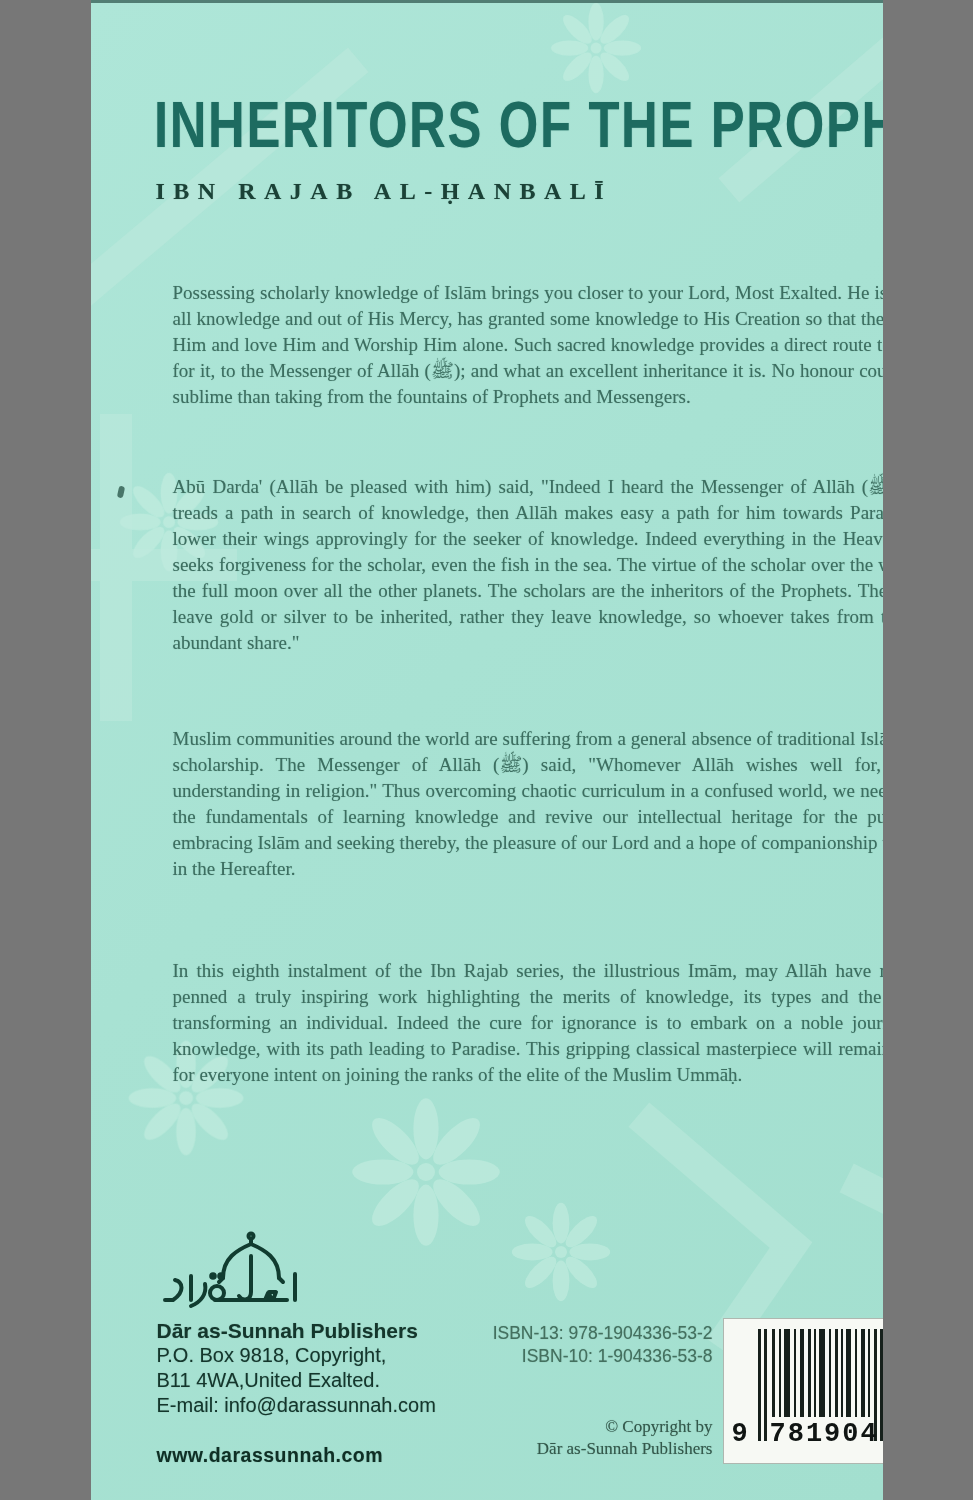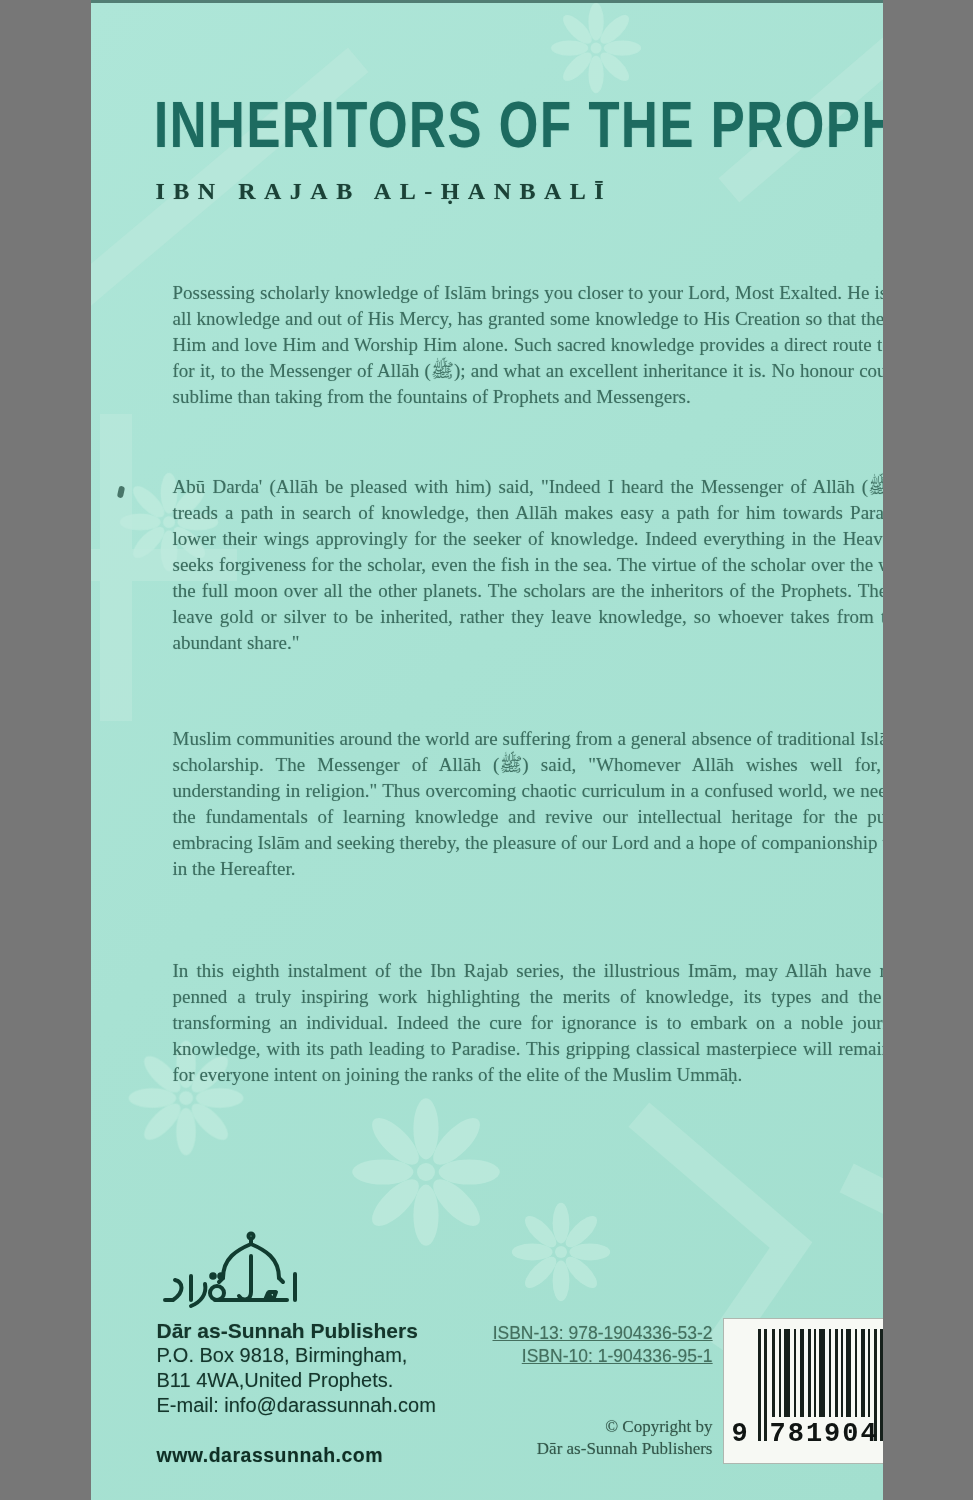--- a/index.html
+++ b/index.html
@@ -44,21 +44,20 @@
   .pub-name{font-weight:700;font-size:21px;}
   .website{
     position:absolute;left:66px;top:1444px;z-index:2;
     font-family:"Liberation Sans", sans-serif;font-weight:700;font-size:19.5px;
     letter-spacing:0.5px;color:#0f2f25;text-shadow:0 0 1px rgba(15,47,37,0.35);
   }
   .isbn-block{
     position:absolute;left:388px;top:1322px;width:234px;z-index:2;text-align:right;
     font-family:"Liberation Sans", sans-serif;font-size:17.5px;line-height:23px;color:#44705f;
     text-shadow:0 0 1px rgba(68,112,95,0.5);
-    text-decoration:underline;
   }
   .copyright{
     position:absolute;left:400px;top:1416px;width:222px;z-index:2;text-align:right;
     font-family:Liberation Serif, serif;font-size:17px;line-height:22px;color:#33584b;
     text-shadow:0 0 1px rgba(51,88,75,0.45);
   }
   .barcode{
     position:absolute;left:632px;top:1318px;width:286px;height:146px;z-index:3;
     background:#f7f9f4;border:1px solid rgba(40,60,50,0.35);box-sizing:border-box;
   }
@@ -142,30 +141,30 @@
       <path d="M 112 70 L 115 62 L 108 62 L 110 70 M 104 70 L 107 63"></path>
       <circle cx="56" cy="63" r="7"></circle>
 
       <circle cx="52" cy="46" r="1.8" fill="#113c30"></circle>
       <circle cx="60" cy="46" r="1.8" fill="#113c30"></circle>
     </g>
   </svg>
 
   <div class="pub-block">
     <div class="pub-name">Dār as-Sunnah Publishers</div>
-    <div>P.O. Box 9818, Birmingham,</div>
-    <div>B11 4WA,United Prophets.</div>
+    <div>P.O. Box 9818, Copyright,</div>
+    <div>B11 4WA,United Exalted.</div>
     <div>E-mail: info@darassunnah.com</div>
   </div>
 
   <div class="website">www.darassunnah.com</div>
 
   <div class="isbn-block">
     <div>ISBN-13: 978-1904336-53-2</div>
-    <div>ISBN-10: 1-904336-95-1</div>
+    <div>ISBN-10: 1-904336-53-8</div>
   </div>
 
   <div class="copyright">
     <div>© Copyright by</div>
     <div>Dār as-Sunnah Publishers</div>
   </div>
 
   <div class="barcode">
     <svg class="bars" width="284" height="144" viewBox="0 0 284 144">
       <g fill="#16201b">

